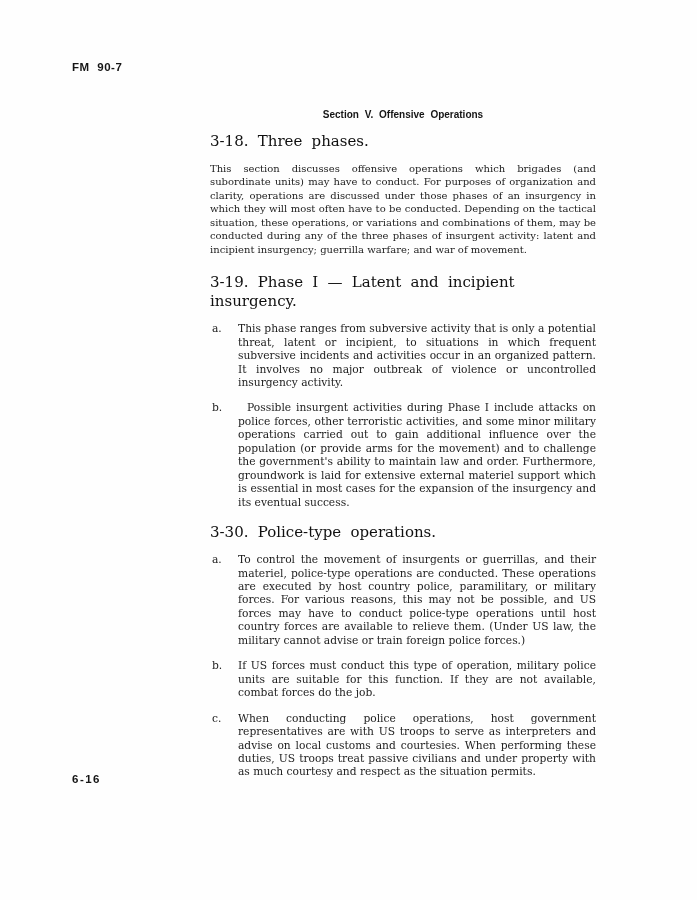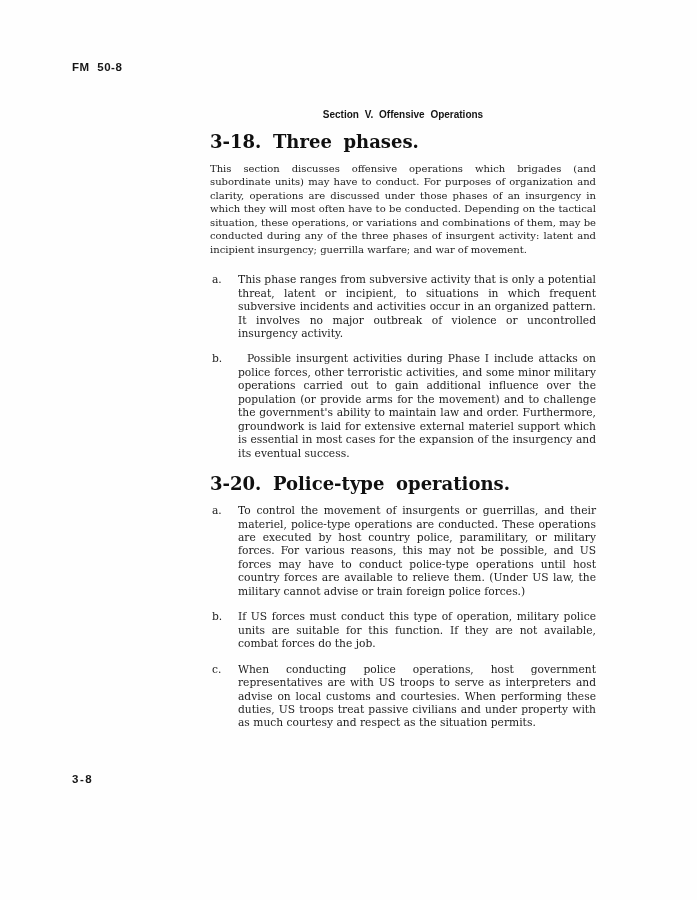--- a/index.html
+++ b/index.html
@@ -49,22 +49,22 @@
   .section-title {
     text-align: center;
     font-weight: bold;
     font-size: 10px;
     word-spacing: 3px;
     color: #151515;
     margin: 0 0 12px 0;
   }
   h2.art-heading {
     font-family: "DejaVu Serif", serif;
-    font-weight: bold;
-    font-size: 18px;
+    font-weight: normal;
+    font-size: 15px;
     line-height: 19px;
     word-spacing: 0.3em;
     color: #101010;
     margin: 0 0 11px 0;
   }
   h2.art-heading.spaced-before {
     margin-top: 14px;
   }
   .body-para {
     font-size: 10px;
@@ -90,58 +90,59 @@
   .item-text.indent-first {
     text-indent: 9px;
   }
 </style>
 </head>
 <body>
 
 <div class="page">
 
   <div class="running-header">
-    <span>FM 50-8</span>
+    <span>FM 90-7</span>
   </div>
 
   <div class="content">
 
     <div class="section-title sans">Section V. Offensive Operations</div>
 
     <h2 class="art-heading">3-18. Three phases.</h2>
 
     <p class="body-para">This section discusses offensive operations which brigades (and subordinate units) may have to conduct. For purposes of organization and clarity, operations are discussed under those phases of an insurgency in which they will most often have to be conducted. Depending on the tactical situation, these operations, or variations and combinations of them, may be conducted during any of the three phases of insurgent activity: latent and incipient insurgency; guerrilla warfare; and war of movement.</p>
 
+    <h2 class="art-heading spaced-before">3-19. Phase I — Latent and incipient insurgency.</h2>
 
     <div class="list-item">
       <span class="item-label">a.</span>
       <div class="item-text">This phase ranges from subversive activity that is only a potential threat, latent or incipient, to situations in which frequent subversive incidents and activities occur in an organized pattern. It involves no major outbreak of violence or uncontrolled insurgency activity.</div>
     </div>
 
     <div class="list-item">
       <span class="item-label">b.</span>
       <div class="item-text indent-first">Possible insurgent activities during Phase I include attacks on police forces, other terroristic activities, and some minor military operations carried out to gain additional influence over the population (or provide arms for the movement) and to challenge the government's ability to maintain law and order. Furthermore, groundwork is laid for extensive external materiel support which is essential in most cases for the expansion of the insurgency and its eventual success.</div>
     </div>
 
-    <h2 class="art-heading spaced-before">3-20. Police-type operations.</h2>
+    <h2 class="art-heading spaced-before">3-30. Police-type operations.</h2>
 
     <div class="list-item">
       <span class="item-label">a.</span>
       <div class="item-text">To control the movement of insurgents or guerrillas, and their materiel, police-type operations are conducted. These operations are executed by host country police, paramilitary, or military forces. For various reasons, this may not be possible, and US forces may have to conduct police-type operations until host country forces are available to relieve them. (Under US law, the military cannot advise or train foreign police forces.)</div>
     </div>
 
     <div class="list-item">
       <span class="item-label">b.</span>
       <div class="item-text">If US forces must conduct this type of operation, military police units are suitable for this function. If they are not available, combat forces do the job.</div>
     </div>
 
     <div class="list-item">
       <span class="item-label">c.</span>
       <div class="item-text">When conducting police operations, host government representatives are with US troops to serve as interpreters and advise on local customs and courtesies. When performing these duties, US troops treat passive civilians and under property with as much courtesy and respect as the situation permits.</div>
     </div>
 
   </div>
 
   <div class="running-footer">
-    <span>3-8</span>
+    <span>6-16</span>
   </div>
 
 </div>
 
 </body></html>

